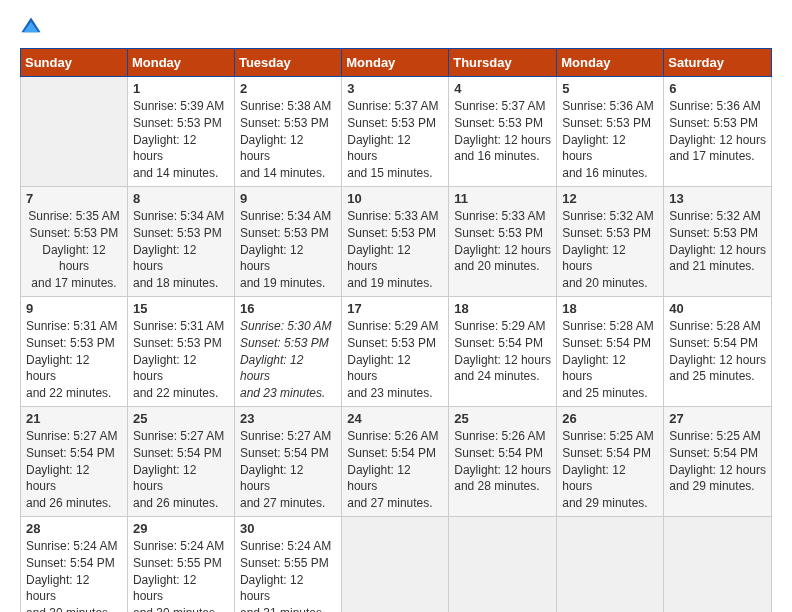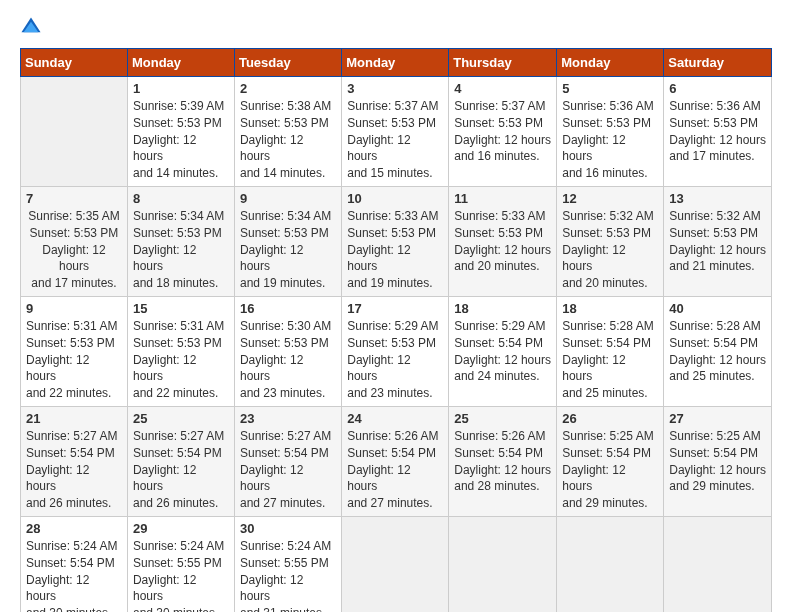--- a/index.html
+++ b/index.html
@@ -230,21 +230,21 @@
         </td>
         <td>
           <span class="day-number">15</span>
           <div class="day-info" style="white-space: pre-line;">Sunrise: 5:31 AM
 Sunset: 5:53 PM
 Daylight: 12 hours
 and 22 minutes.</div>
         </td>
         <td>
           <span class="day-number">16</span>
-          <div class="day-info" style="white-space: pre-line;">Sunrise: 5:30 AM
+          <div class="day-info" style="white-space: pre-line; font-style: italic;">Sunrise: 5:30 AM
 Sunset: 5:53 PM
 Daylight: 12 hours
 and 23 minutes.</div>
         </td>
         <td>
           <span class="day-number">17</span>
           <div class="day-info" style="white-space: pre-line;">Sunrise: 5:29 AM
 Sunset: 5:53 PM
 Daylight: 12 hours
 and 23 minutes.</div>

